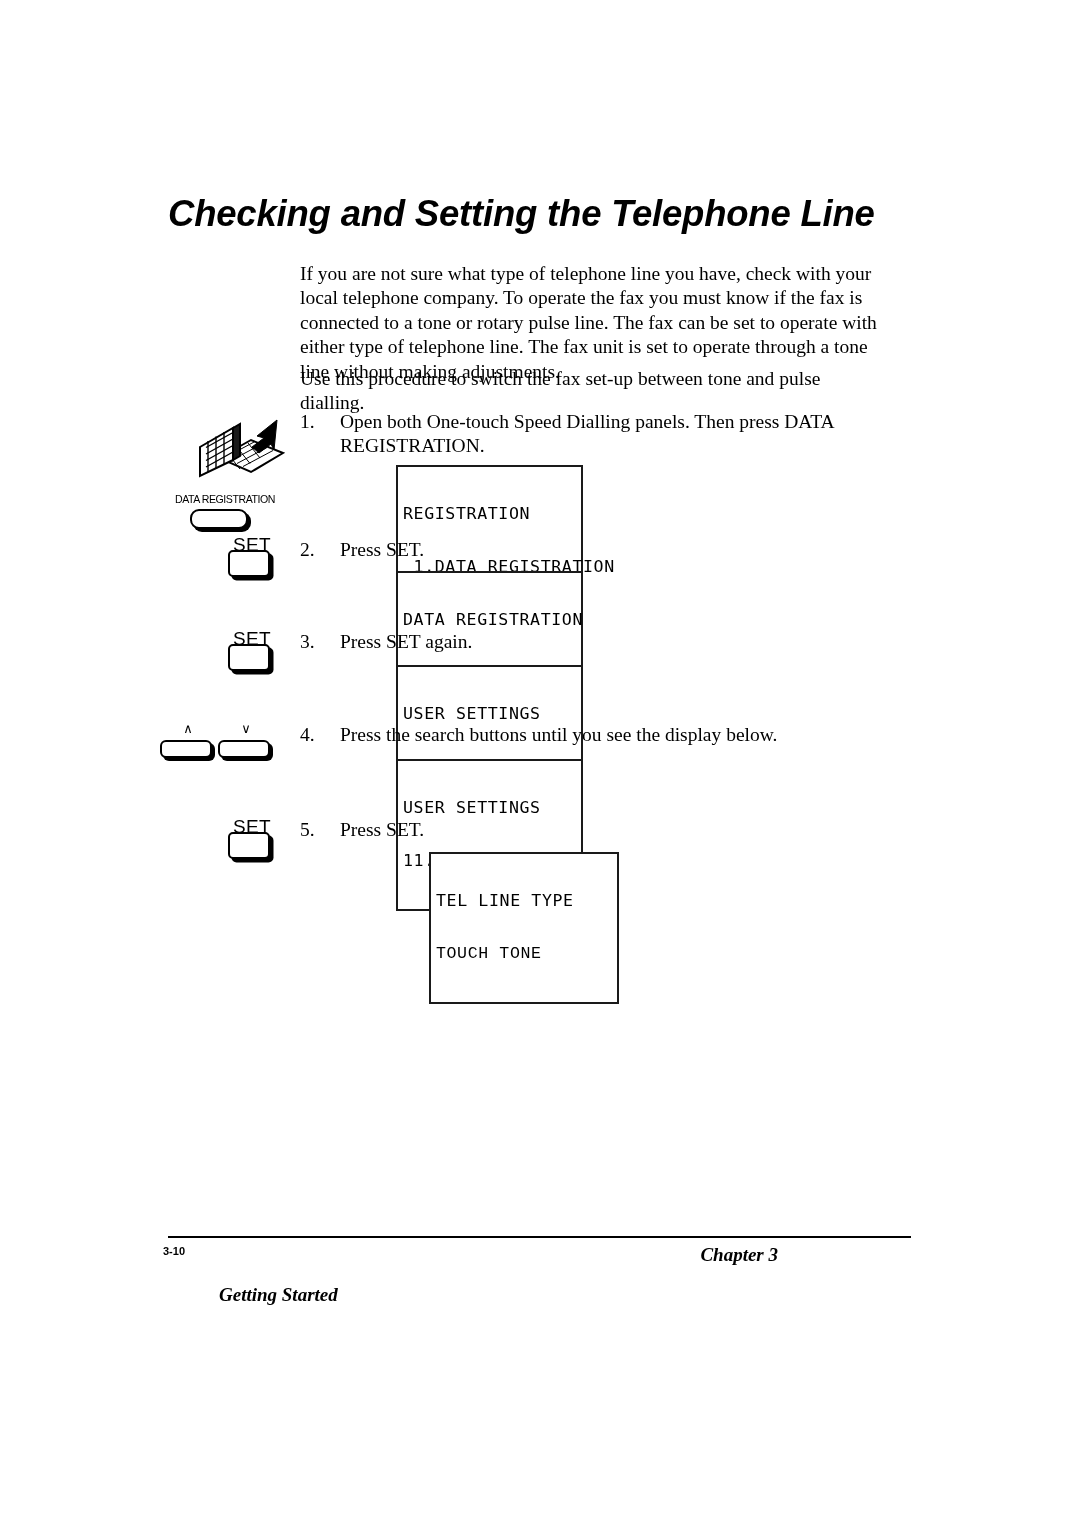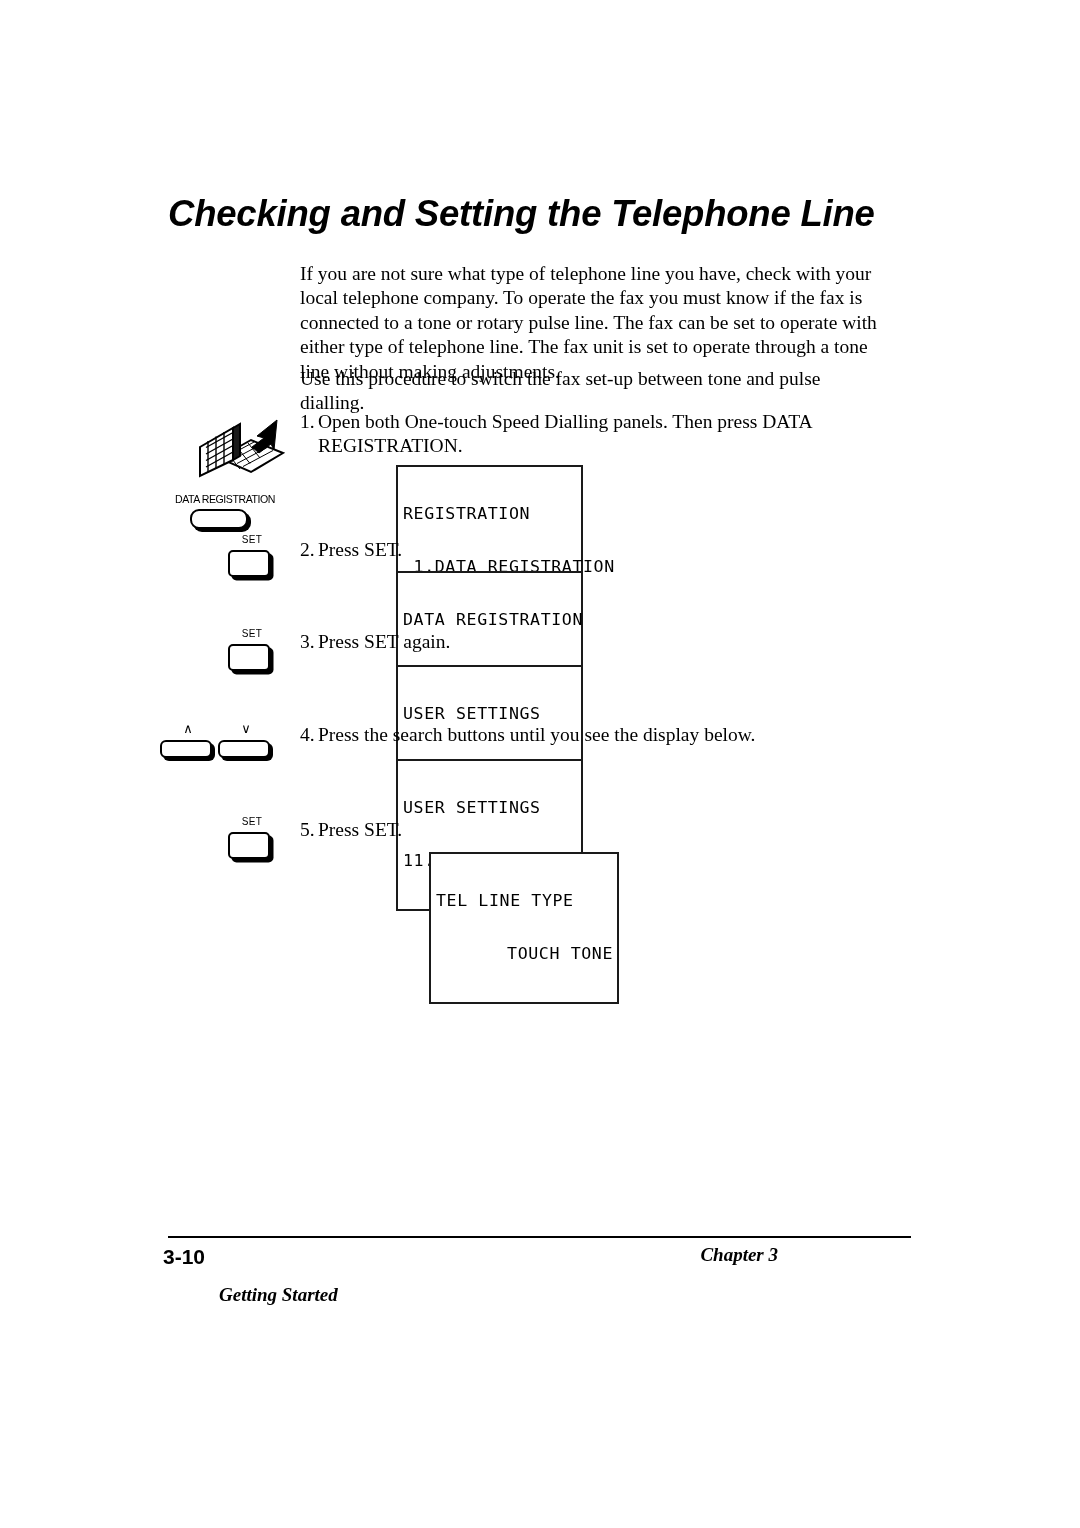--- a/index.html
+++ b/index.html
@@ -58,21 +58,21 @@
     line-height: 24.4px;
   }
   .step-num {
     position: absolute;
     left: 0;
     top: 0;
     width: 30px;
   }
   .step-text {
     display: block;
-    margin-left: 18px;
+    margin-left: 40px;
   }
 
   .step-1 { top: 410px; }
   .step-2 { top: 538px; }
   .step-3 { top: 630px; }
   .step-4 { top: 723px; }
   .step-5 { top: 818px; }
 
   
   .lcd {
@@ -82,21 +82,21 @@
     border: 2px solid #1a1a1a;
     background: #ffffff;
     padding: 3px 4px 4px 5px;
     font-family: "DejaVu Sans Mono", monospace;
     font-size: 16.6px;
     line-height: 17.6px;
     letter-spacing: 0.6px;
     white-space: pre;
   }
   .lcd .line { display: block; }
-  .lcd .line.right { text-align: right; }
+  .lcd .line.right { text-align: left; font-family: Liberation Mono, monospace; }
 
   .lcd-1 { top: 465px; width: 187px; }
   .lcd-2 { top: 571px; width: 187px; }
   .lcd-3 { top: 665px; width: 187px; }
   .lcd-4 { top: 759px; width: 187px; }
   .lcd-5 { top: 852px; width: 190px; margin-left: 33px; }
 
   
   .ctrl {
     position: absolute;
@@ -139,21 +139,21 @@
 
   
   .ctrl-set { width: 60px; }
   .set-label {
     position: absolute;
     left: 0;
     top: 0;
     width: 60px;
     text-align: center;
     font-family: "Liberation Sans", sans-serif;
-    font-size: 10px;
+    font-size: 19px;
     letter-spacing: 0.4px;
   }
   .btn-set {
     position: absolute;
     left: 6px;
     top: 16px;
     width: 42px;
     height: 27px;
     border: 2px solid #000;
     border-radius: 5px;
@@ -200,21 +200,21 @@
     width: 743px;
     height: 2px;
     background: #000;
   }
   .footer-page {
     position: absolute;
     left: 163px;
     top: 1245px;
     font-family: "Liberation Sans", sans-serif;
     font-weight: bold;
-    font-size: 21px;
+    font-size: 11px;
   }
   .footer-section {
     position: absolute;
     left: 219px;
     top: 1244px;
     font-family: "Liberation Serif", serif;
     font-style: italic;
     font-weight: bold;
     font-size: 19px;
     margin-top: 40px;

